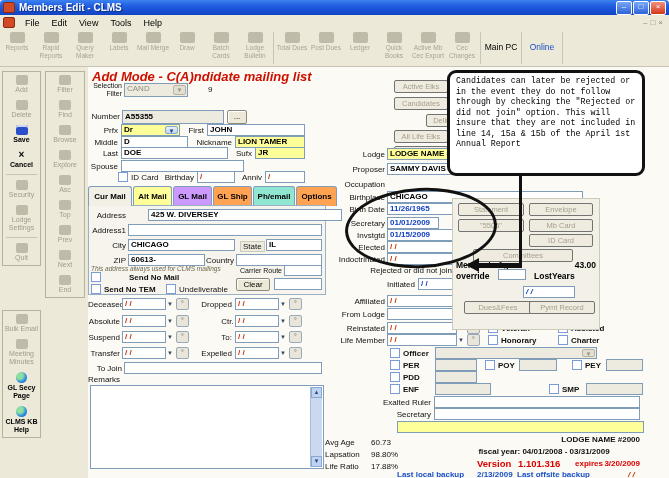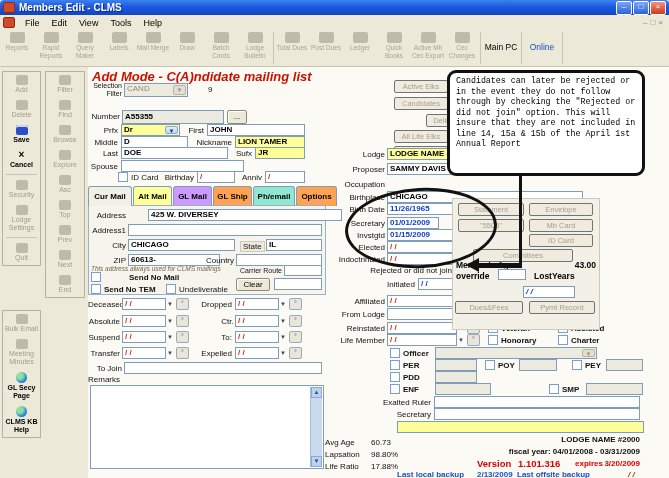--- a/index.html
+++ b/index.html
@@ -297,21 +297,21 @@
     <div class="groupbox" style="left:0;top:138px;width:238px;height:90px;background:#F6F4EC;z-index:1;"></div>
     <div class="lbl" style="left:0;top:144px;width:38px;z-index:2;">Address</div>
     <div class="inp" style="left:40px;top:142px;width:194px;z-index:2;margin-left:20px;">425 W. DIVERSEY</div>
     <div class="lbl" style="left:0;top:159px;width:38px;z-index:2;">Address1</div>
     <div class="inp" style="left:40px;top:157px;width:194px;z-index:2;"></div>
     <div class="lbl" style="left:0;top:174px;width:38px;z-index:2;">City</div>
     <div class="inp" style="left:40px;top:172px;width:107px;z-index:2;">CHICAGO</div>
     <div class="llbl" style="left:152px;top:174px;z-index:2;background:#EDEADF;padding:0 2px;border:1px solid #cfcbbb;">State</div>
     <div class="inp" style="left:178px;top:172px;width:56px;z-index:2;">IL</div>
     <div class="lbl" style="left:0;top:189px;width:38px;z-index:2;">ZIP</div>
-    <div class="inp" style="left:40px;top:187px;width:92px;z-index:2;">60613-</div>
+    <div class="inp" style="left:40px;top:187px;width:77px;z-index:2;">60613-</div>
     <div class="lbl" style="left:118px;top:189px;width:28px;z-index:2;">Country</div>
     <div class="inp" style="left:148px;top:187px;width:86px;z-index:2;"></div>
     <div class="note" style="left:3px;top:198px;z-index:2;">This address always used for CLMS mailings</div>
     <div class="chk" style="left:3px;top:205px;z-index:2;"></div>
     <div class="llbl" style="left:16px;top:206px;font-weight:bold;z-index:2;padding-left:25px;">Send No Mail</div>
     <div class="lbl" style="left:146px;top:200px;width:48px;font-size:7px;z-index:2;">Carrier Route</div>
     <div class="inp" style="left:196px;top:198px;width:38px;height:11px;z-index:2;"></div>
     <div class="chk" style="left:3px;top:217px;z-index:2;"></div>
     <div class="llbl" style="left:16px;top:218px;font-weight:bold;z-index:2;">Send No TEM</div>
     <div class="chk" style="left:78px;top:217px;z-index:2;"></div>
@@ -473,38 +473,38 @@
     <div class="dbtn" style="left:370px;top:152px;width:66px;">"5505"</div>
     <div class="dbtn" style="left:441px;top:152px;width:64px;">Mb Card</div>
     <div class="dbtn" style="left:441px;top:167px;width:64px;">ID Card</div>
     <div class="dbtn" style="left:385px;top:182px;width:100px;">Committees</div>
     <div class="stat" style="left:368px;top:193px;">Member's Age</div>
     <div class="stat" style="left:470px;top:193px;width:38px;text-align:right;">43.00</div>
     <div class="stat" style="left:368px;top:204px;">override</div>
     <div class="inp" style="left:410px;top:202px;width:28px;height:11px;"></div>
     <div class="stat" style="left:446px;top:204px;">LostYears</div>
     <div class="inp blue" style="left:435px;top:219px;width:52px;font-style:italic;">/ /</div>
-    <div class="dbtn" style="left:367px;top:234px;width:68px;">Dues&amp;Fees</div>
+    <div class="dbtn" style="left:376px;top:234px;width:68px;">Dues&amp;Fees</div>
     <div class="dbtn" style="left:441px;top:234px;width:66px;">Pymt Record</div>
 
     <div class="callout">Candidates can later be rejected or in the event they do not follow through by checking the "Rejected or did not join" option.  This will insure that they are not included in line 14, 15a &amp; 15b of the April 1st Annual Report</div>
     <div class="ellipse"></div>
     <div class="vline"></div>
     <div class="shaft"></div>
     <div class="ahead"></div>
 
     <div class="llbl" style="left:237px;top:371px;">Avg Age</div>
     <div class="llbl" style="left:283px;top:371px;">60.73</div>
     <div class="llbl" style="left:237px;top:383px;">Lapsation</div>
     <div class="llbl" style="left:283px;top:383px;">98.80%</div>
     <div class="llbl" style="left:237px;top:395px;">Life Ratio</div>
     <div class="llbl" style="left:283px;top:395px;">17.88%</div>
 
     <div class="lbl" style="left:360px;top:368px;width:192px;font-weight:bold;">LODGE NAME #2000</div>
-    <div class="lbl" style="left:360px;top:380px;width:192px;font-weight:bold;">fiscal year: 04/01/2008 - 03/31/2009</div>
+    <div class="lbl" style="left:360px;top:380px;width:192px;font-weight:bold;text-align:center;">fiscal year: 04/01/2008 - 03/31/2009</div>
     <div class="llbl" style="left:389px;top:391px;font-size:9.5px;font-weight:bold;color:#DD0000;">Version</div>
     <div class="llbl" style="left:430px;top:391px;font-size:9.5px;font-weight:bold;color:#DD0000;">1.101.316</div>
     <div class="llbl" style="left:487px;top:392px;font-weight:bold;color:#DD0000;">expires</div>
     <div class="lbl" style="left:500px;top:392px;width:52px;font-weight:bold;color:#DD0000;">3/20/2009</div>
     <div class="llbl" style="left:309px;top:403px;font-weight:bold;color:#1A50C8;">Last local backup</div>
     <div class="llbl" style="left:389px;top:403px;font-weight:bold;color:#1A50C8;">2/13/2009</div>
     <div class="llbl" style="left:429px;top:403px;font-weight:bold;color:#1A50C8;text-align:center;">Last offsite backup</div>
     <div class="llbl" style="left:540px;top:403px;font-weight:bold;color:#C03000;font-style:italic;">/ /</div>
 
   </div>

